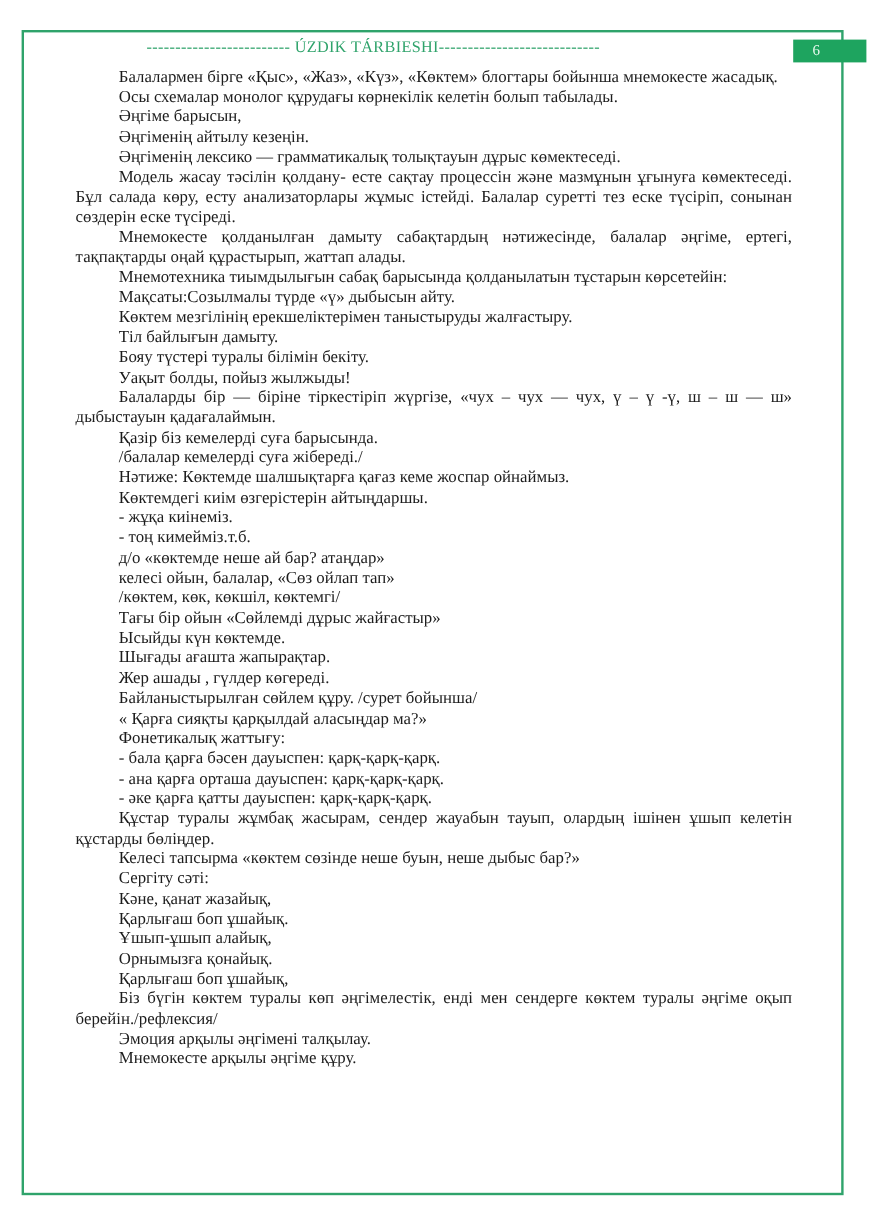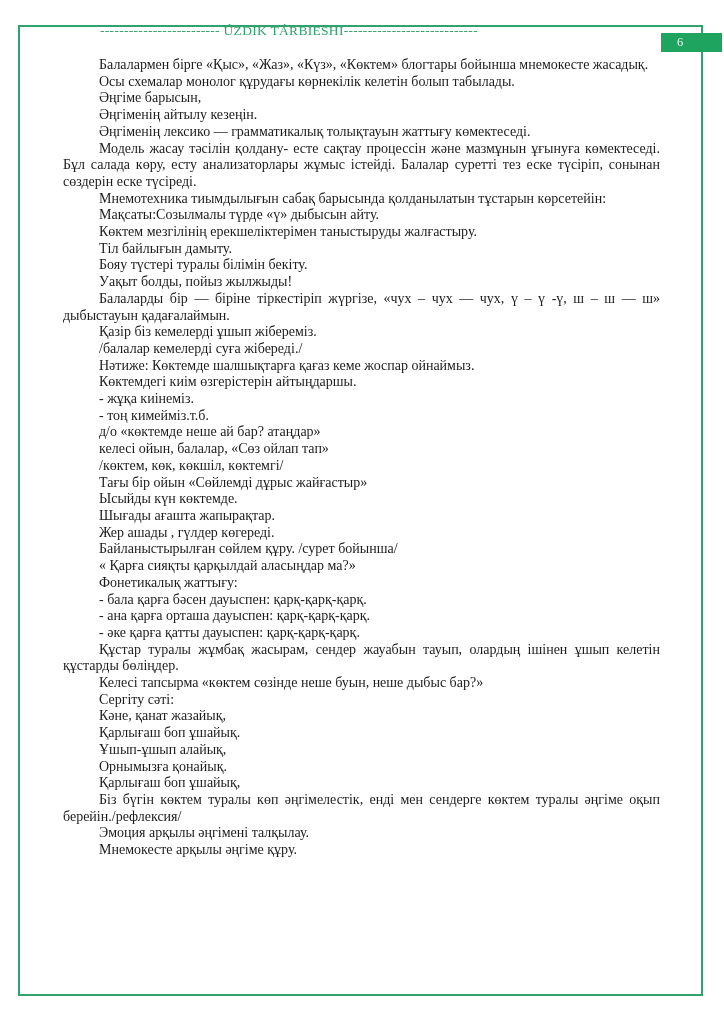--- a/index.html
+++ b/index.html
@@ -21,27 +21,28 @@
     top: 25px;
     width: 685px;
     height: 971px;
     border: 2px solid var(--border-green, #2fa36b);
     box-sizing: border-box;
     pointer-events: none;
   }
   .journal-header {
     position: absolute;
     left: 100px;
-    top: 23px;
+    top: 31px;
     width: 400px;
     color: var(--header-green, #2fa36b);
     font-size: 13.5px;
     line-height: 16px;
     letter-spacing: 0.3px;
     white-space: nowrap;
+    text-align: right;
   }
   .page-num-badge {
     position: absolute;
     left: 661px;
     top: 33px;
     width: 61px;
     height: 19px;
     background: var(--page-box-green, #1ea45f);
     color: #eafaf0;
     font-size: 12.5px;
@@ -79,30 +80,31 @@
 
   <div class="page-num-badge">
     <span>6</span>
   </div>
 
   <div class="doc-body">
       <p class="para">Балалармен бірге «Қыс», «Жаз», «Күз», «Көктем» блогтары бойынша мнемокесте жасадық.</p>
       <p class="para">Осы схемалар монолог құрудағы көрнекілік келетін болып табылады.</p>
       <p class="para">Әңгіме барысын,</p>
       <p class="para">Әңгіменің айтылу кезеңін.</p>
-      <p class="para">Әңгіменің лексико — грамматикалық толықтауын жаттығу көмектеседі.</p>
+      <p class="para">Әңгіменің лексико — грамматикалық толықтауын дұрыс көмектеседі.</p>
       <p class="para">Модель жасау тәсілін қолдану- есте сақтау процессін және мазмұнын ұғынуға көмектеседі. Бұл салада көру, есту анализаторлары жұмыс істейді. Балалар суретті тез еске түсіріп, сонынан сөздерін еске түсіреді.</p>
+      <p class="para">Мнемокесте қолданылған дамыту сабақтардың нәтижесінде, балалар әңгіме, ертегі, тақпақтарды оңай құрастырып, жаттап алады.</p>
       <p class="para">Мнемотехника тиымдылығын сабақ барысында қолданылатын тұстарын көрсетейін:</p>
       <p class="para">Мақсаты:Созылмалы түрде «ү» дыбысын айту.</p>
       <p class="para">Көктем мезгілінің ерекшеліктерімен таныстыруды жалғастыру.</p>
       <p class="para">Тіл байлығын дамыту.</p>
       <p class="para">Бояу түстері туралы білімін бекіту.</p>
       <p class="para">Уақыт болды, пойыз жылжыды!</p>
       <p class="para">Балаларды бір — біріне тіркестіріп жүргізе, «чух – чух — чух, ү – ү  -ү, ш – ш — ш» дыбыстауын қадағалаймын.</p>
-      <p class="para">Қазір біз кемелерді ұшып жібереміз.</p>
+      <p class="para">Қазір біз кемелерді суға барысында.</p>
       <p class="para">/балалар кемелерді суға жібереді./</p>
       <p class="para">Нәтиже: Көктемде шалшықтарға қағаз кеме жоспар ойнаймыз.</p>
       <p class="para">Көктемдегі киім өзгерістерін айтыңдаршы.</p>
       <p class="para">- жұқа киінеміз.</p>
       <p class="para">- тоң кимейміз.т.б.</p>
       <p class="para">д/о «көктемде неше ай бар? атаңдар»</p>
       <p class="para">келесі ойын, балалар, «Сөз ойлап тап»</p>
       <p class="para">/көктем, көк, көкшіл, көктемгі/</p>
       <p class="para">Тағы бір ойын «Сөйлемді дұрыс жайғастыр»</p>
       <p class="para">Ысыйды күн көктемде.</p>

